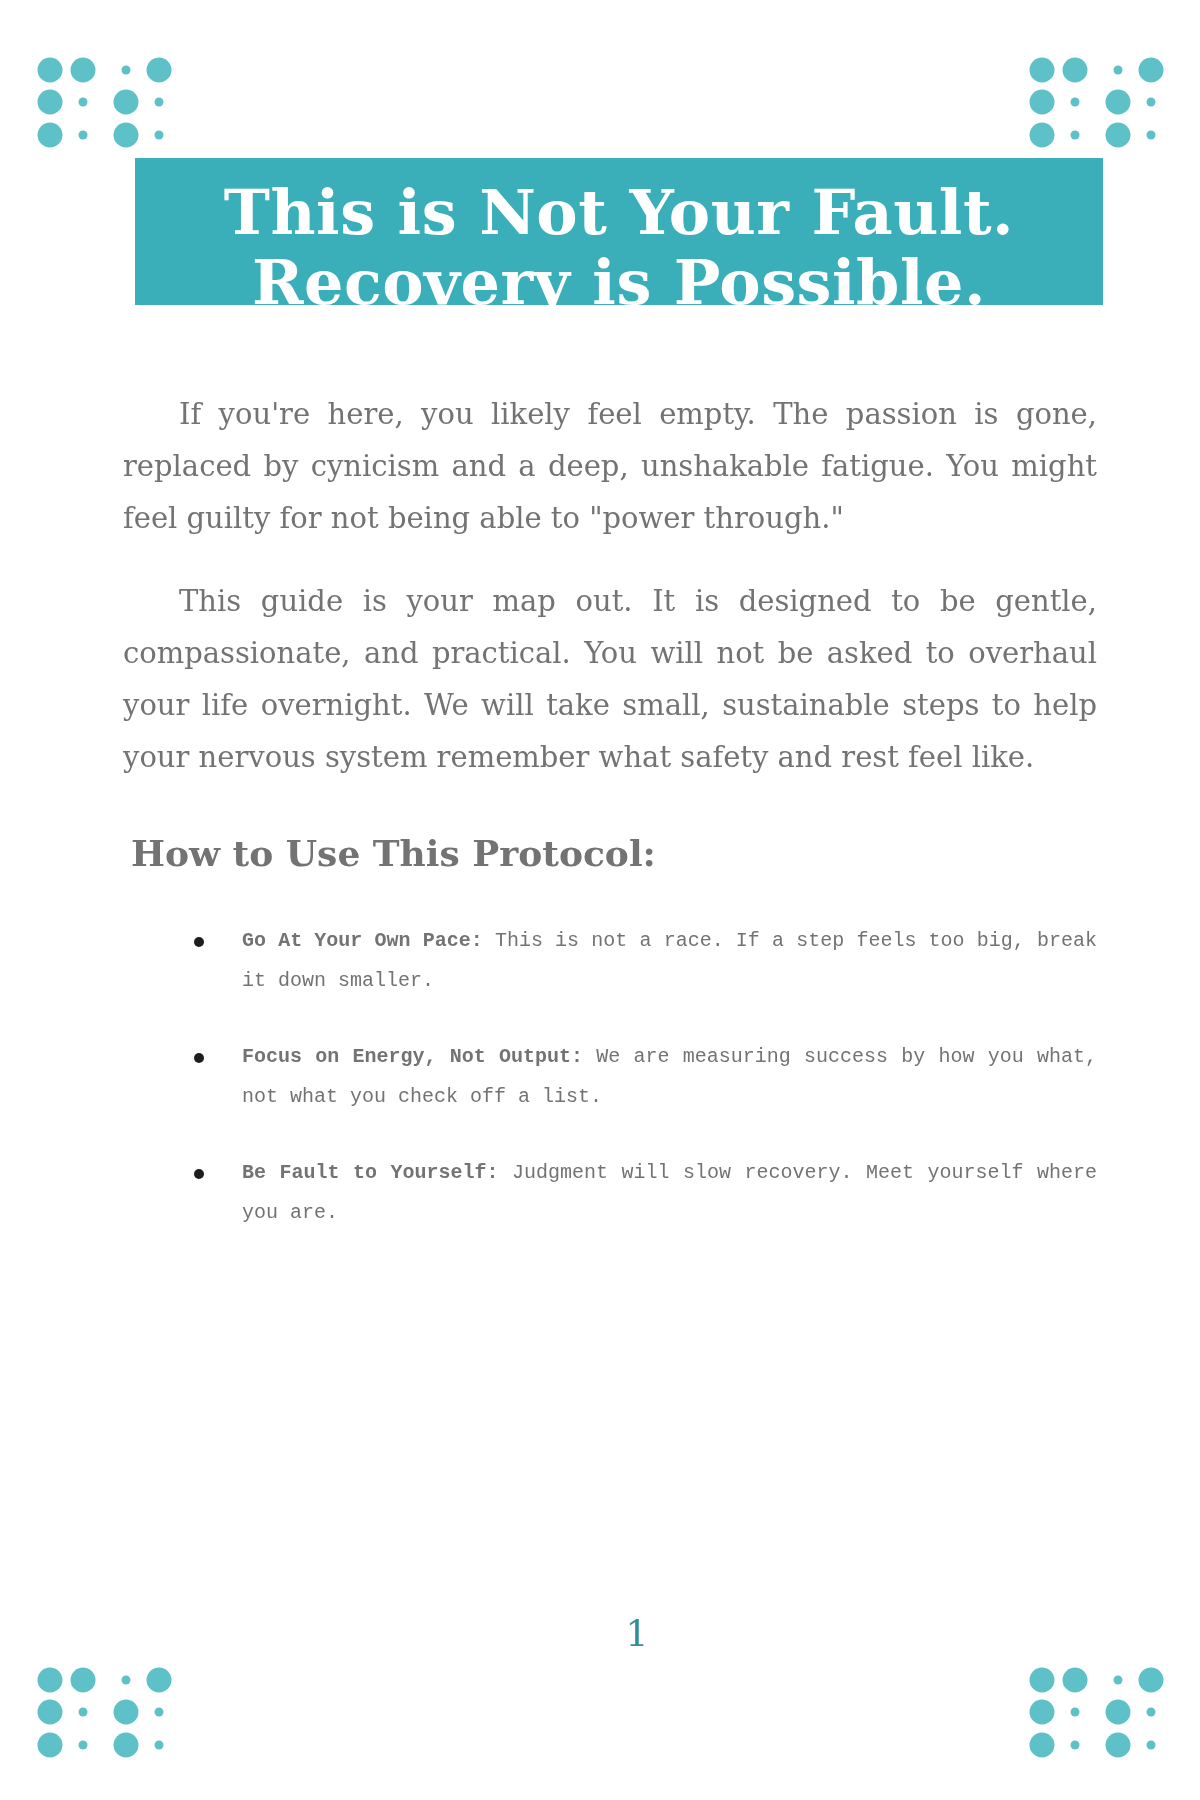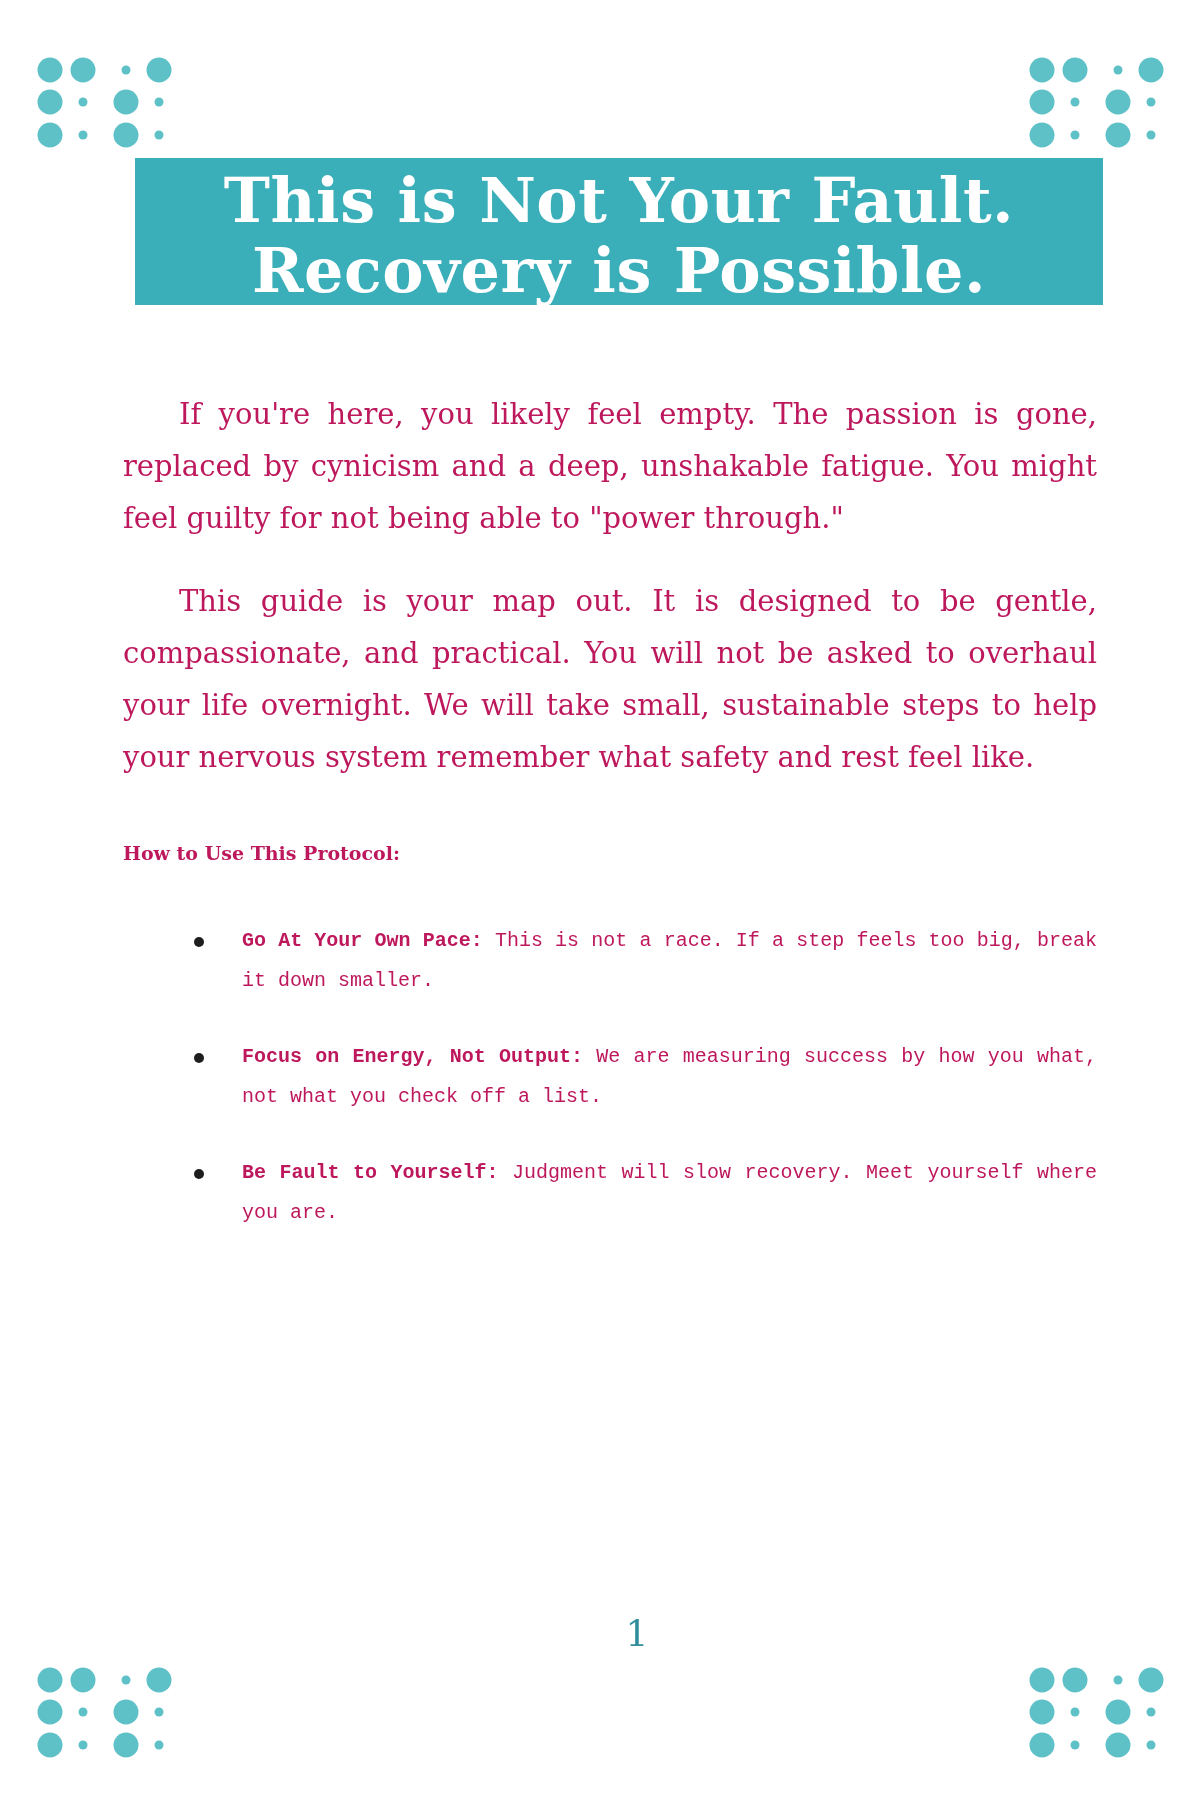--- a/index.html
+++ b/index.html
@@ -20,42 +20,42 @@
     position: absolute;
     left: 135px; top: 158px;
     width: 968px; height: 147px;
     box-sizing: border-box;
     background: #3AAFB9;
     color: #ffffff;
     text-align: center;
     font-weight: bold;
     font-size: 62px;
     line-height: 70px;
-    padding-top: 8px;
+    padding-top: 20px;
     letter-spacing: 0.5px;
   }
 
   .content {
     position: absolute;
     left: 123px; top: 388px;
     width: 974px;
-    color: #be185d;
+    color: #737373;
   }
   .content p {
     margin: 0 0 31px 0;
     font-size: 29px;
     line-height: 52px;
     text-align: justify;
     text-indent: 56px;
   }
   .content h2 {
-    font-size: 19px;
+    font-size: 36px;
     line-height: 52px;
     font-weight: bold;
-    margin: 44px 0 0 0;
+    margin: 44px 0 0 8px;
     text-indent: 0;
   }
   .content ul {
     list-style: none;
     margin: 42px 0 0 0;
     padding: 0;
   }
   .content li {
     position: relative;
     padding-left: 119px;

